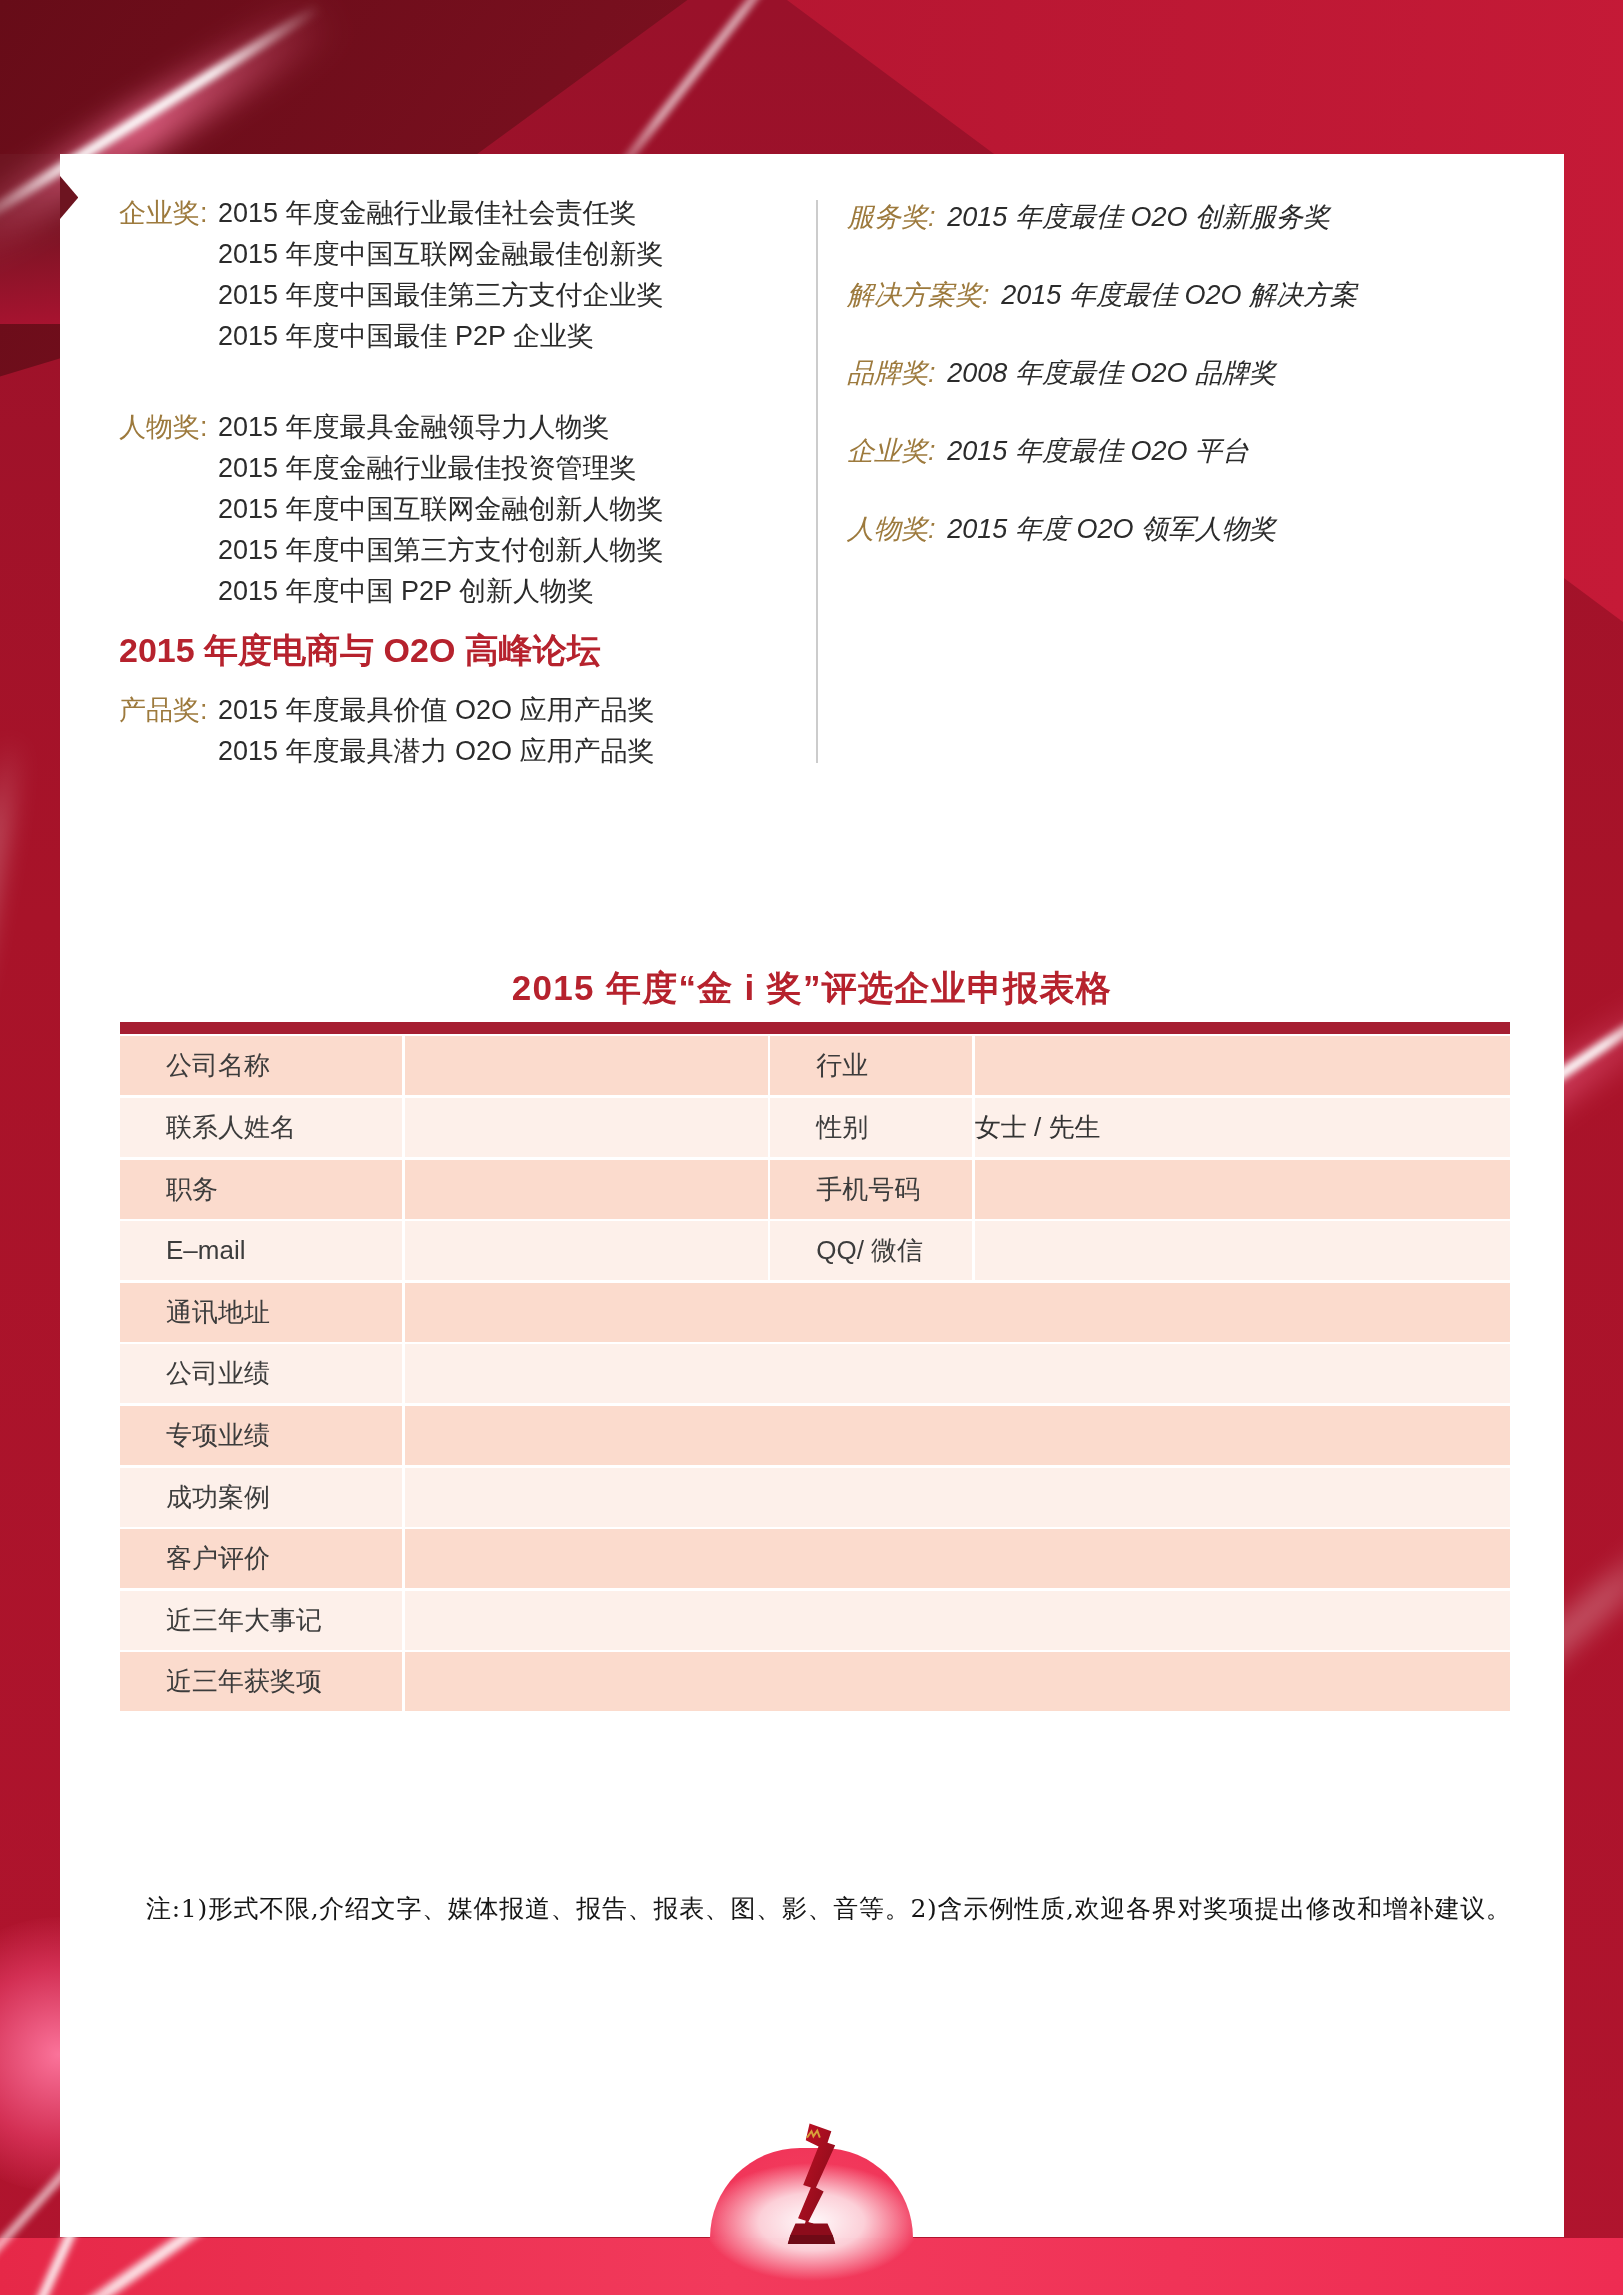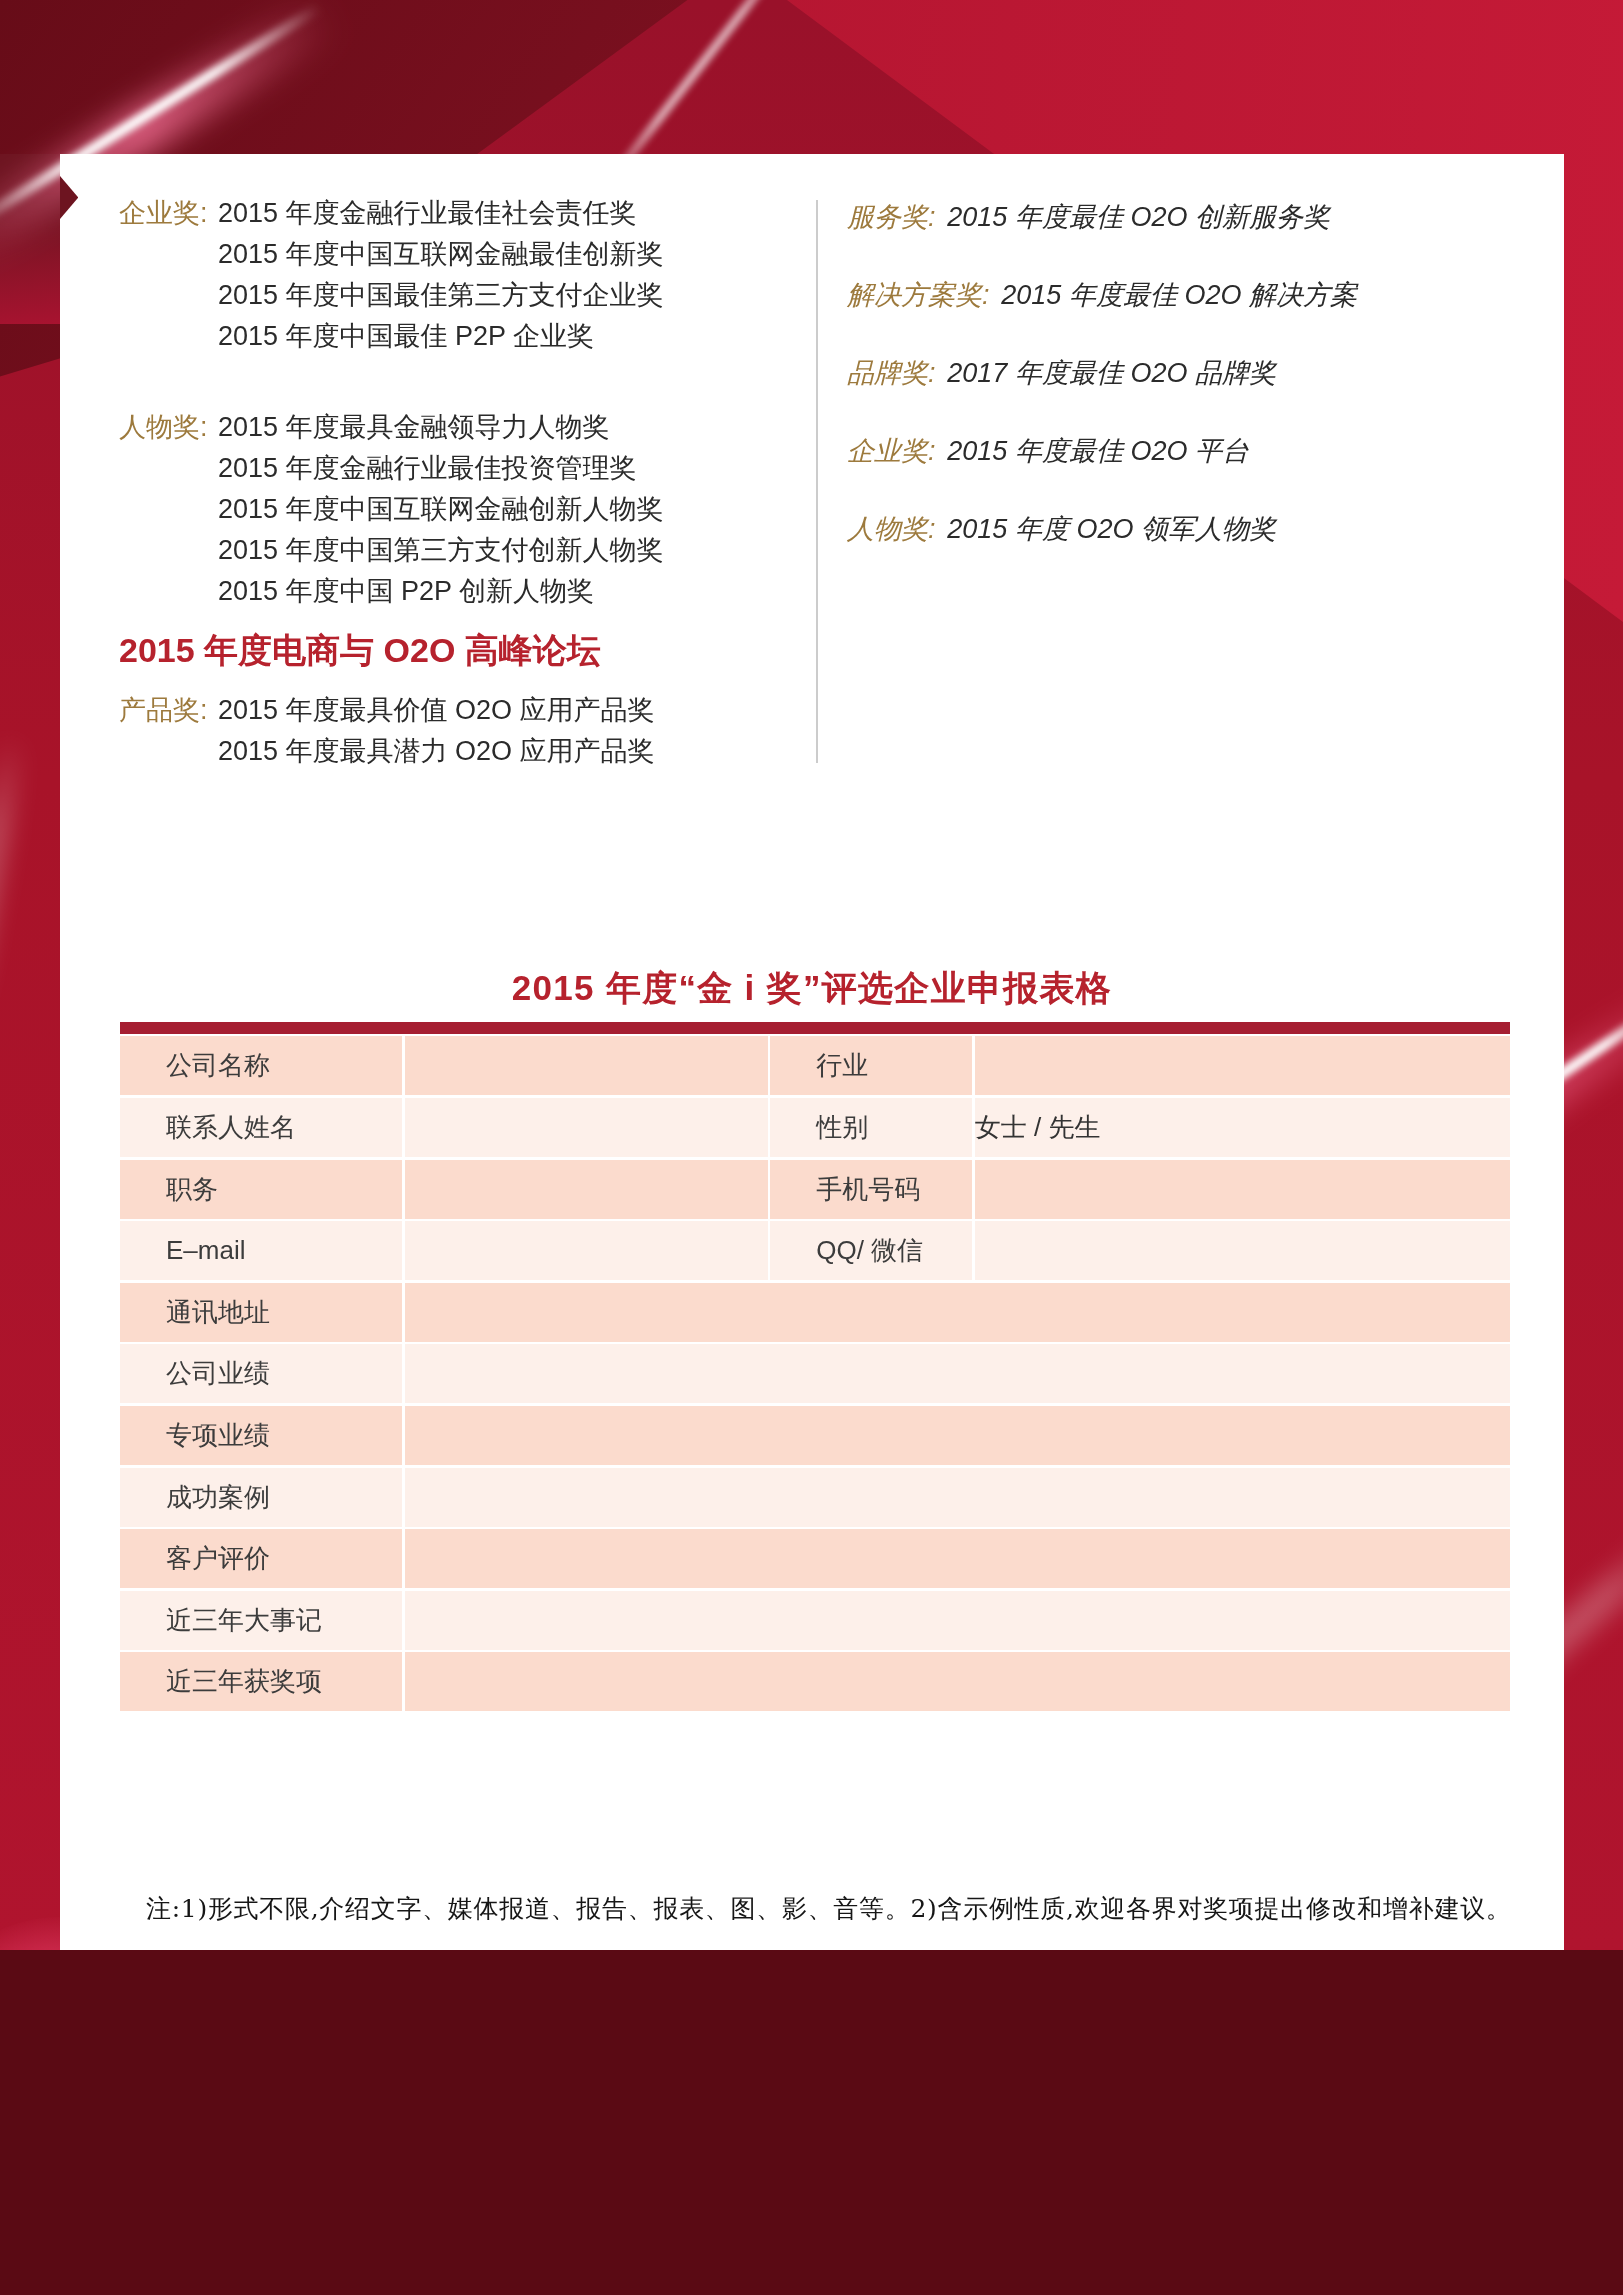--- a/index.html
+++ b/index.html
@@ -1,17 +1,17 @@
 <!DOCTYPE html>
 <html style="font-size:10.5px"><head>
 <meta charset="utf-8">
 <style>
   html,body{margin:0;padding:0;background:#5a0a14;}
   .page{
-    position:relative; width:1623px; height:1950px; overflow:hidden;
+    position:relative; width:1623px; height:2295px; overflow:hidden;
     background:linear-gradient(180deg,#99112a 0%,#a81329 40%,#b0142e 100%);
     font-family:"Liberation Sans",sans-serif;
   }
   
   .bg,.bg *{position:absolute;}
   .bg{inset:0;}
   .facet-tl{left:0;top:0;width:982px;height:523px;
     background:linear-gradient(125deg,#670c18 0%,#7c1020 60%,#8f1124 100%);
     clip-path:polygon(0 0,70% 0,30% 55%,0 72%);}
   .facet-tr{left:523px;top:0;width:1100px;height:622px;
@@ -136,21 +136,21 @@
       <div class="vdivider"></div>
 
       <div class="col-right">
         <div class="rentry">
           <span class="rlab">服务奖:</span><span class="rtxt">2015 年度最佳 O2O 创新服务奖</span>
         </div>
         <div class="rentry">
           <span class="rlab">解决方案奖:</span><span class="rtxt">2015 年度最佳 O2O 解决方案</span>
         </div>
         <div class="rentry">
-          <span class="rlab">品牌奖:</span><span class="rtxt">2017 年度最佳 O2O 品牌奖</span>
+          <span class="rlab">品牌奖:</span><span class="rtxt">2008 年度最佳 O2O 品牌奖</span>
         </div>
         <div class="rentry">
           <span class="rlab">企业奖:</span><span class="rtxt">2015 年度最佳 O2O 平台</span>
         </div>
         <div class="rentry">
           <span class="rlab">人物奖:</span><span class="rtxt">2015 年度 O2O 领军人物奖</span>
         </div>
       </div>
     </section>
 

